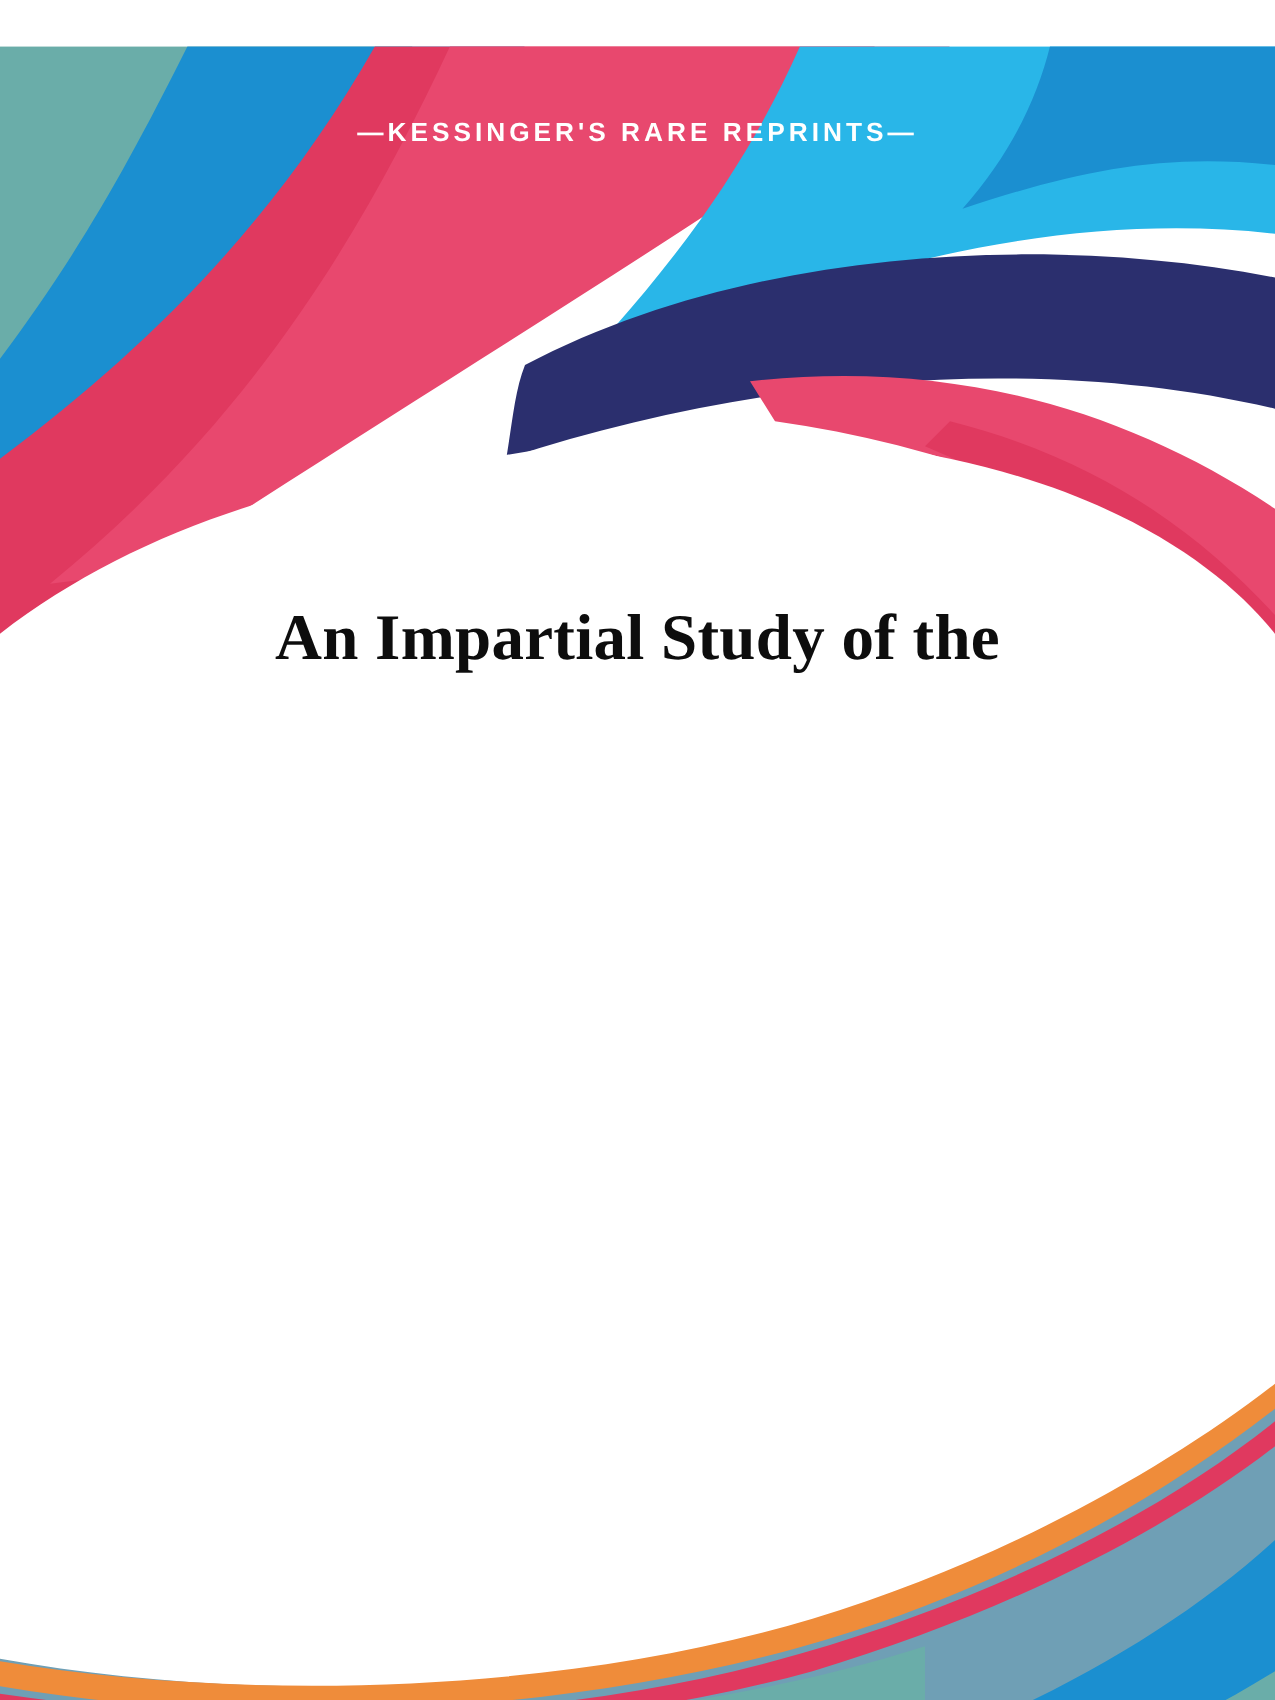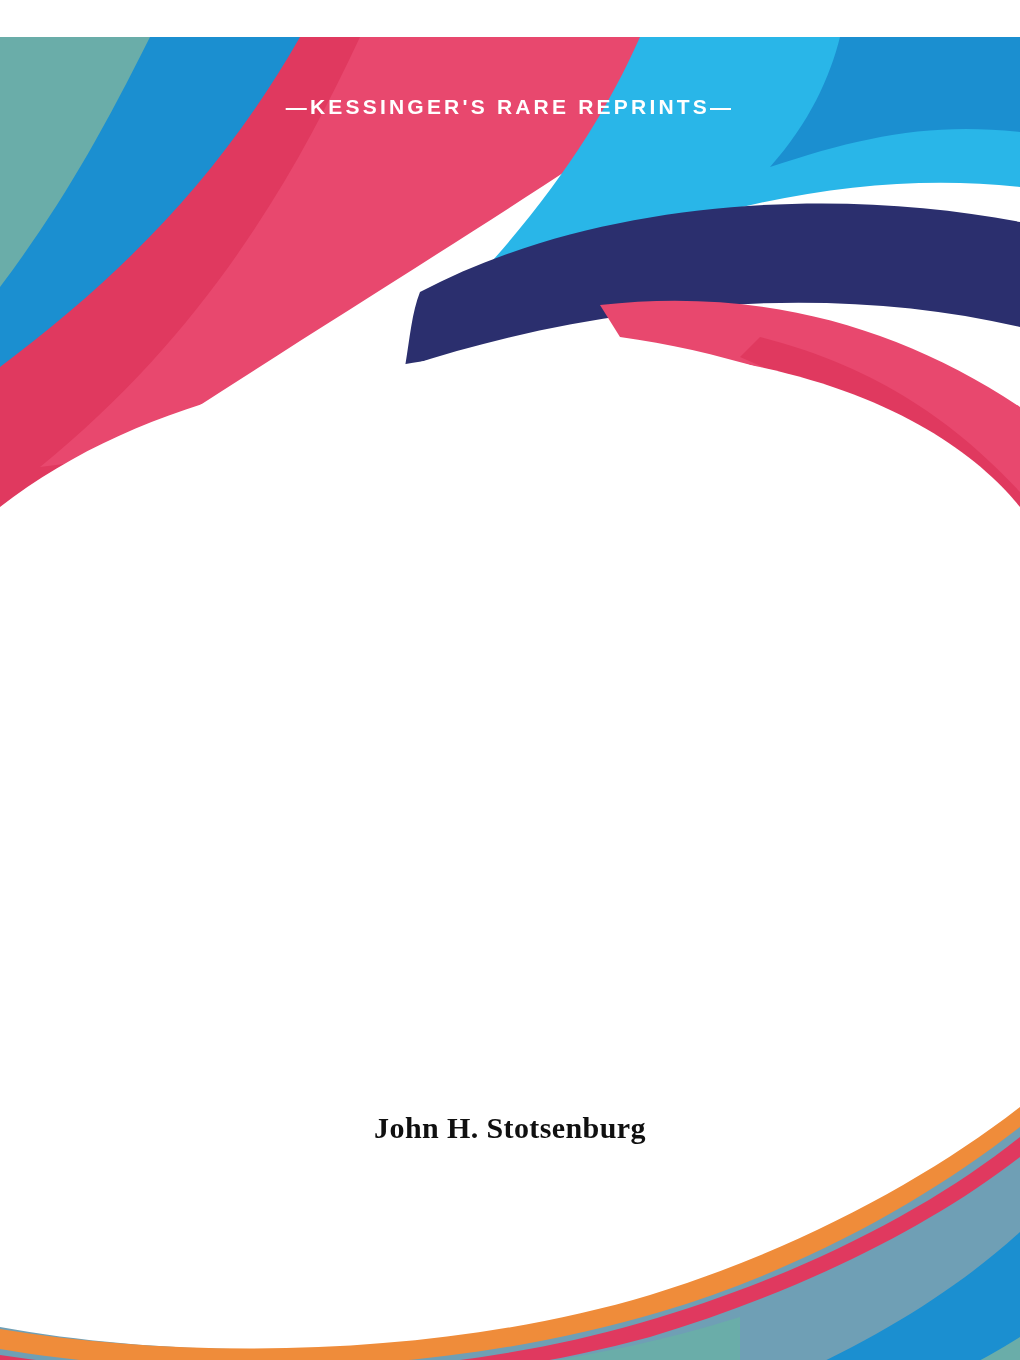--- a/index.html
+++ b/index.html
@@ -103,19 +103,17 @@
     <path d="M1020,1120 C930,1190 800,1255 650,1300 C430,1360 180,1360 0,1335 L0,1318 C200,1348 440,1344 640,1286 C800,1240 930,1172 1020,1100 Z" fill="#e0395f"></path>
 
     <path d="M1020,1195 C960,1250 880,1300 790,1340 L1020,1340 Z" fill="#1b8fd0"></path>
 
     <path d="M1020,1300 C980,1325 940,1345 900,1360 L1020,1360 Z" fill="#6aada9"></path>
   </svg>
 
   <div class="imprint">—KESSINGER'S RARE REPRINTS—</div>
 
   <div class="title-block">
+    <div class="title-line">An Impartial Study of the</div>
   </div>
 
-  <div class="author-block">
-    <div class="author-name">John H. Stotsenburg</div>
-  </div>
 
 </div>
 
 </body></html>

